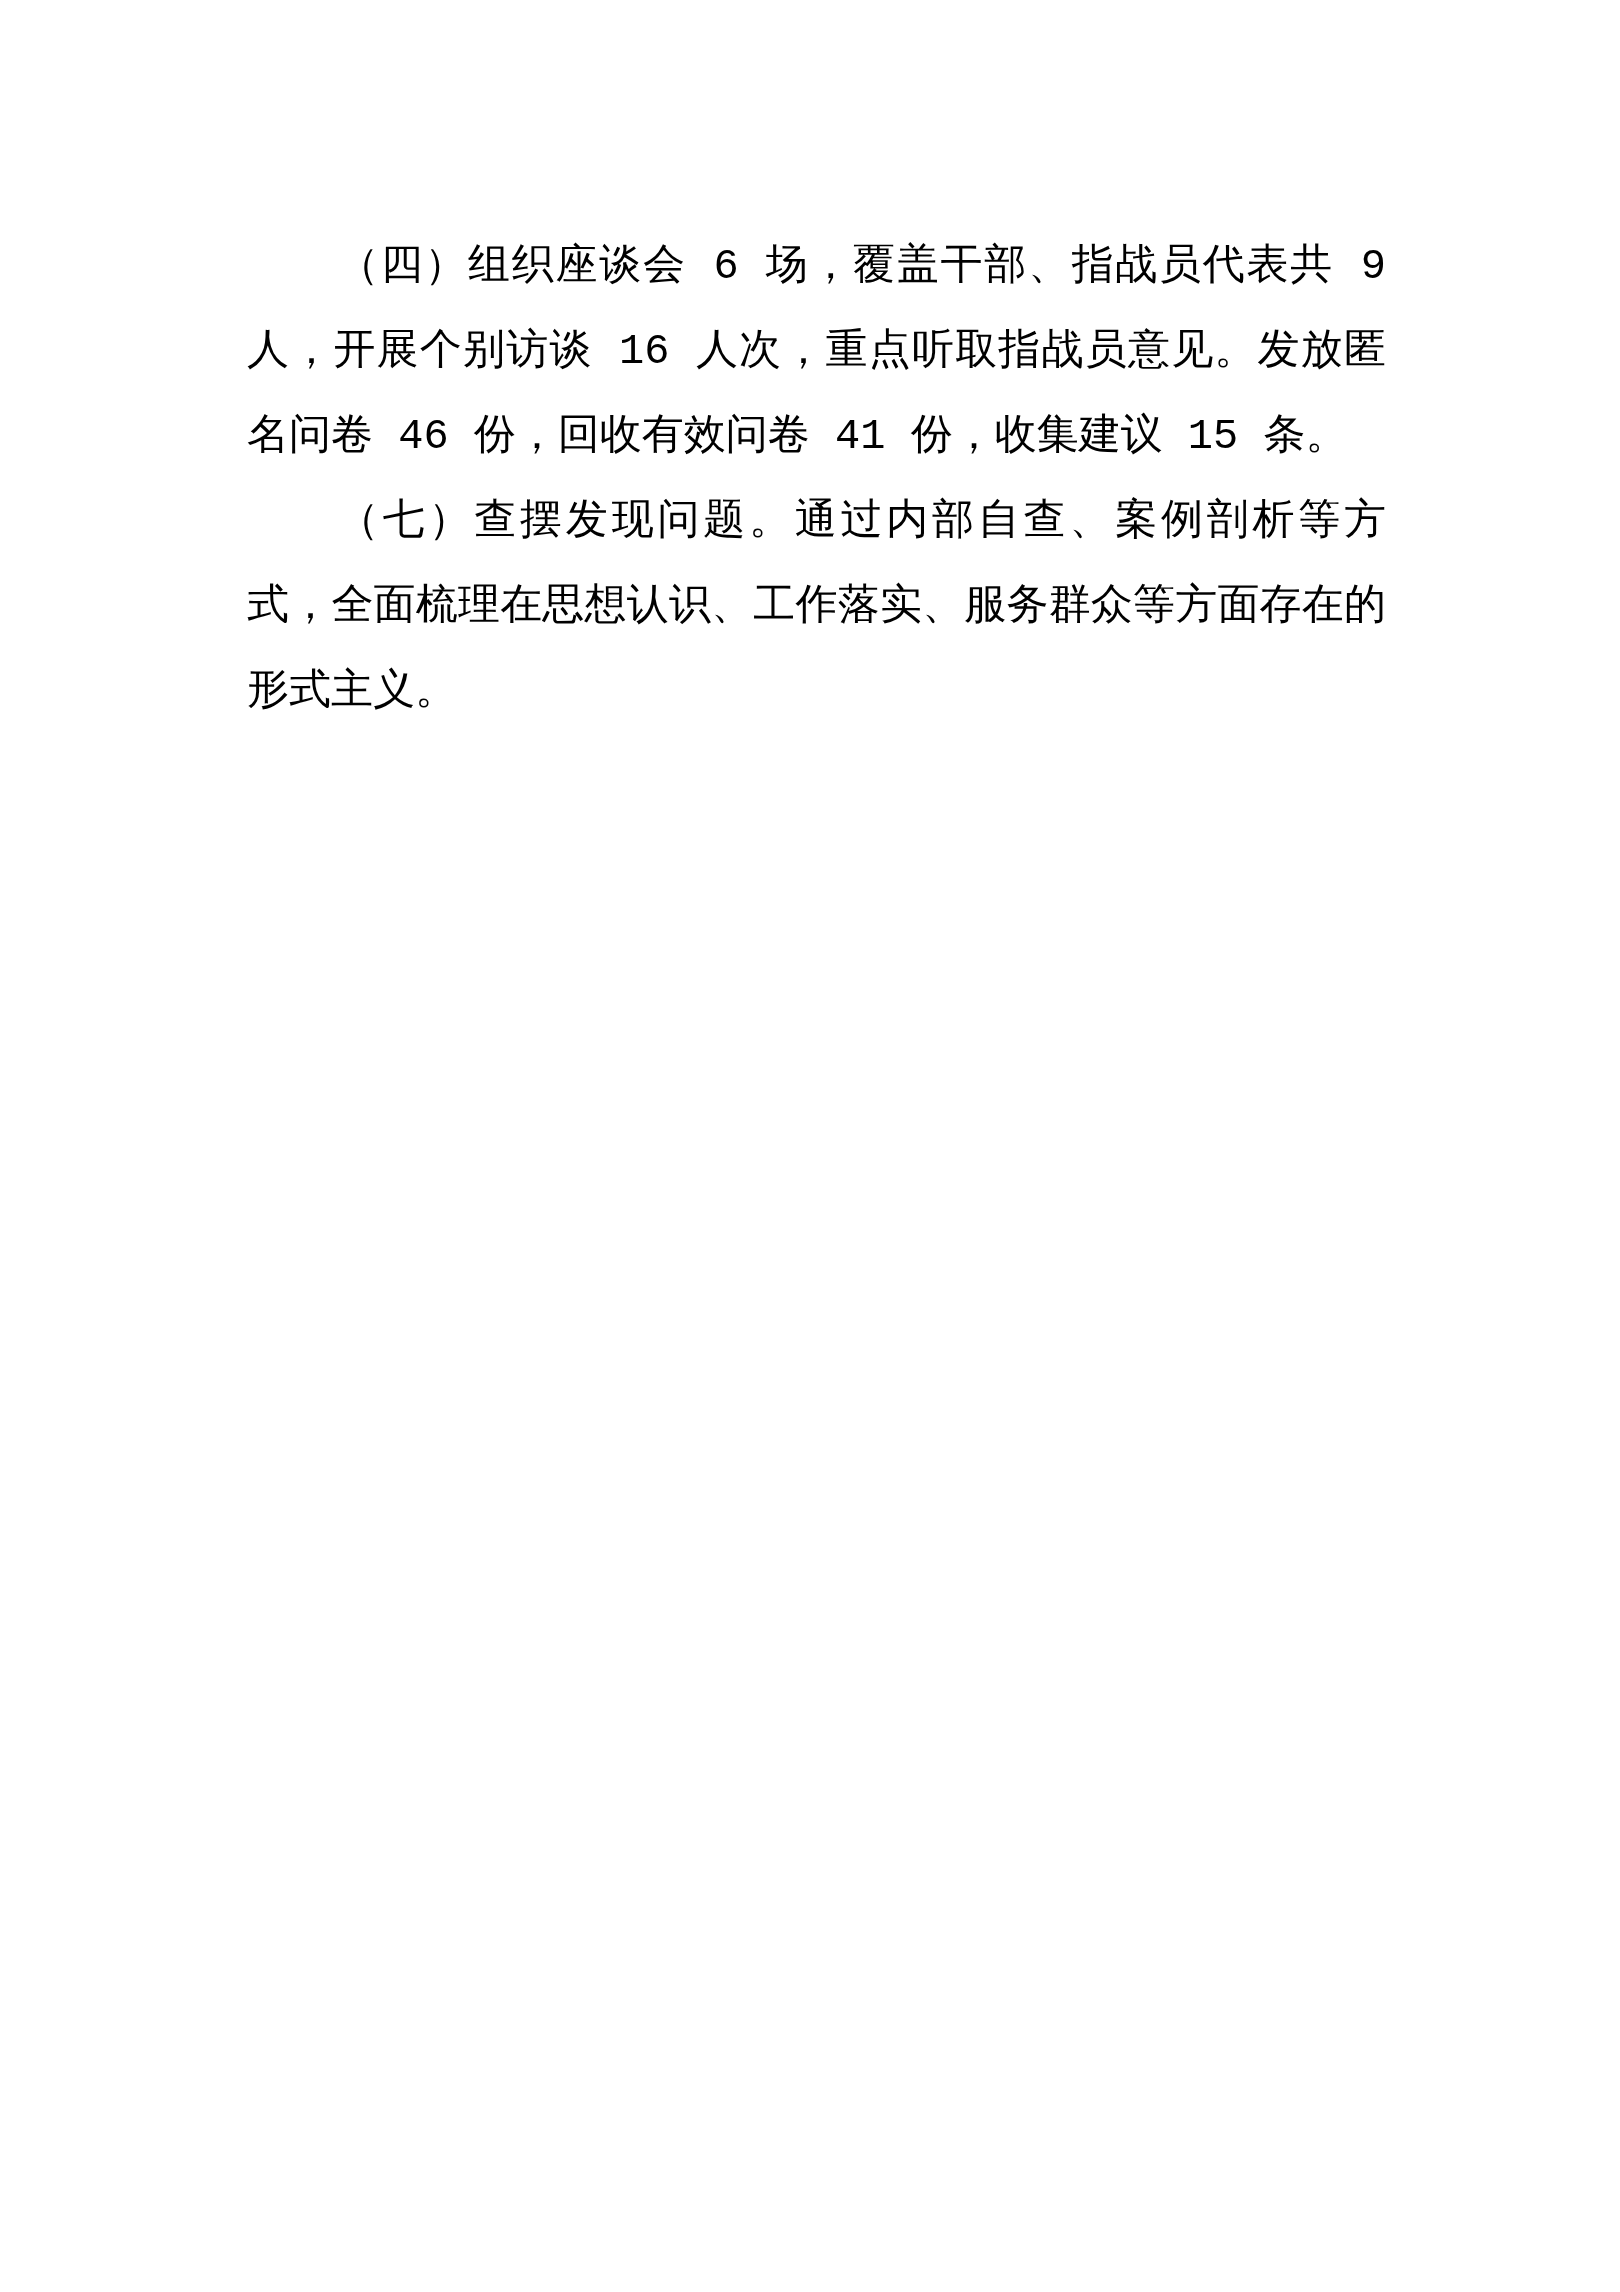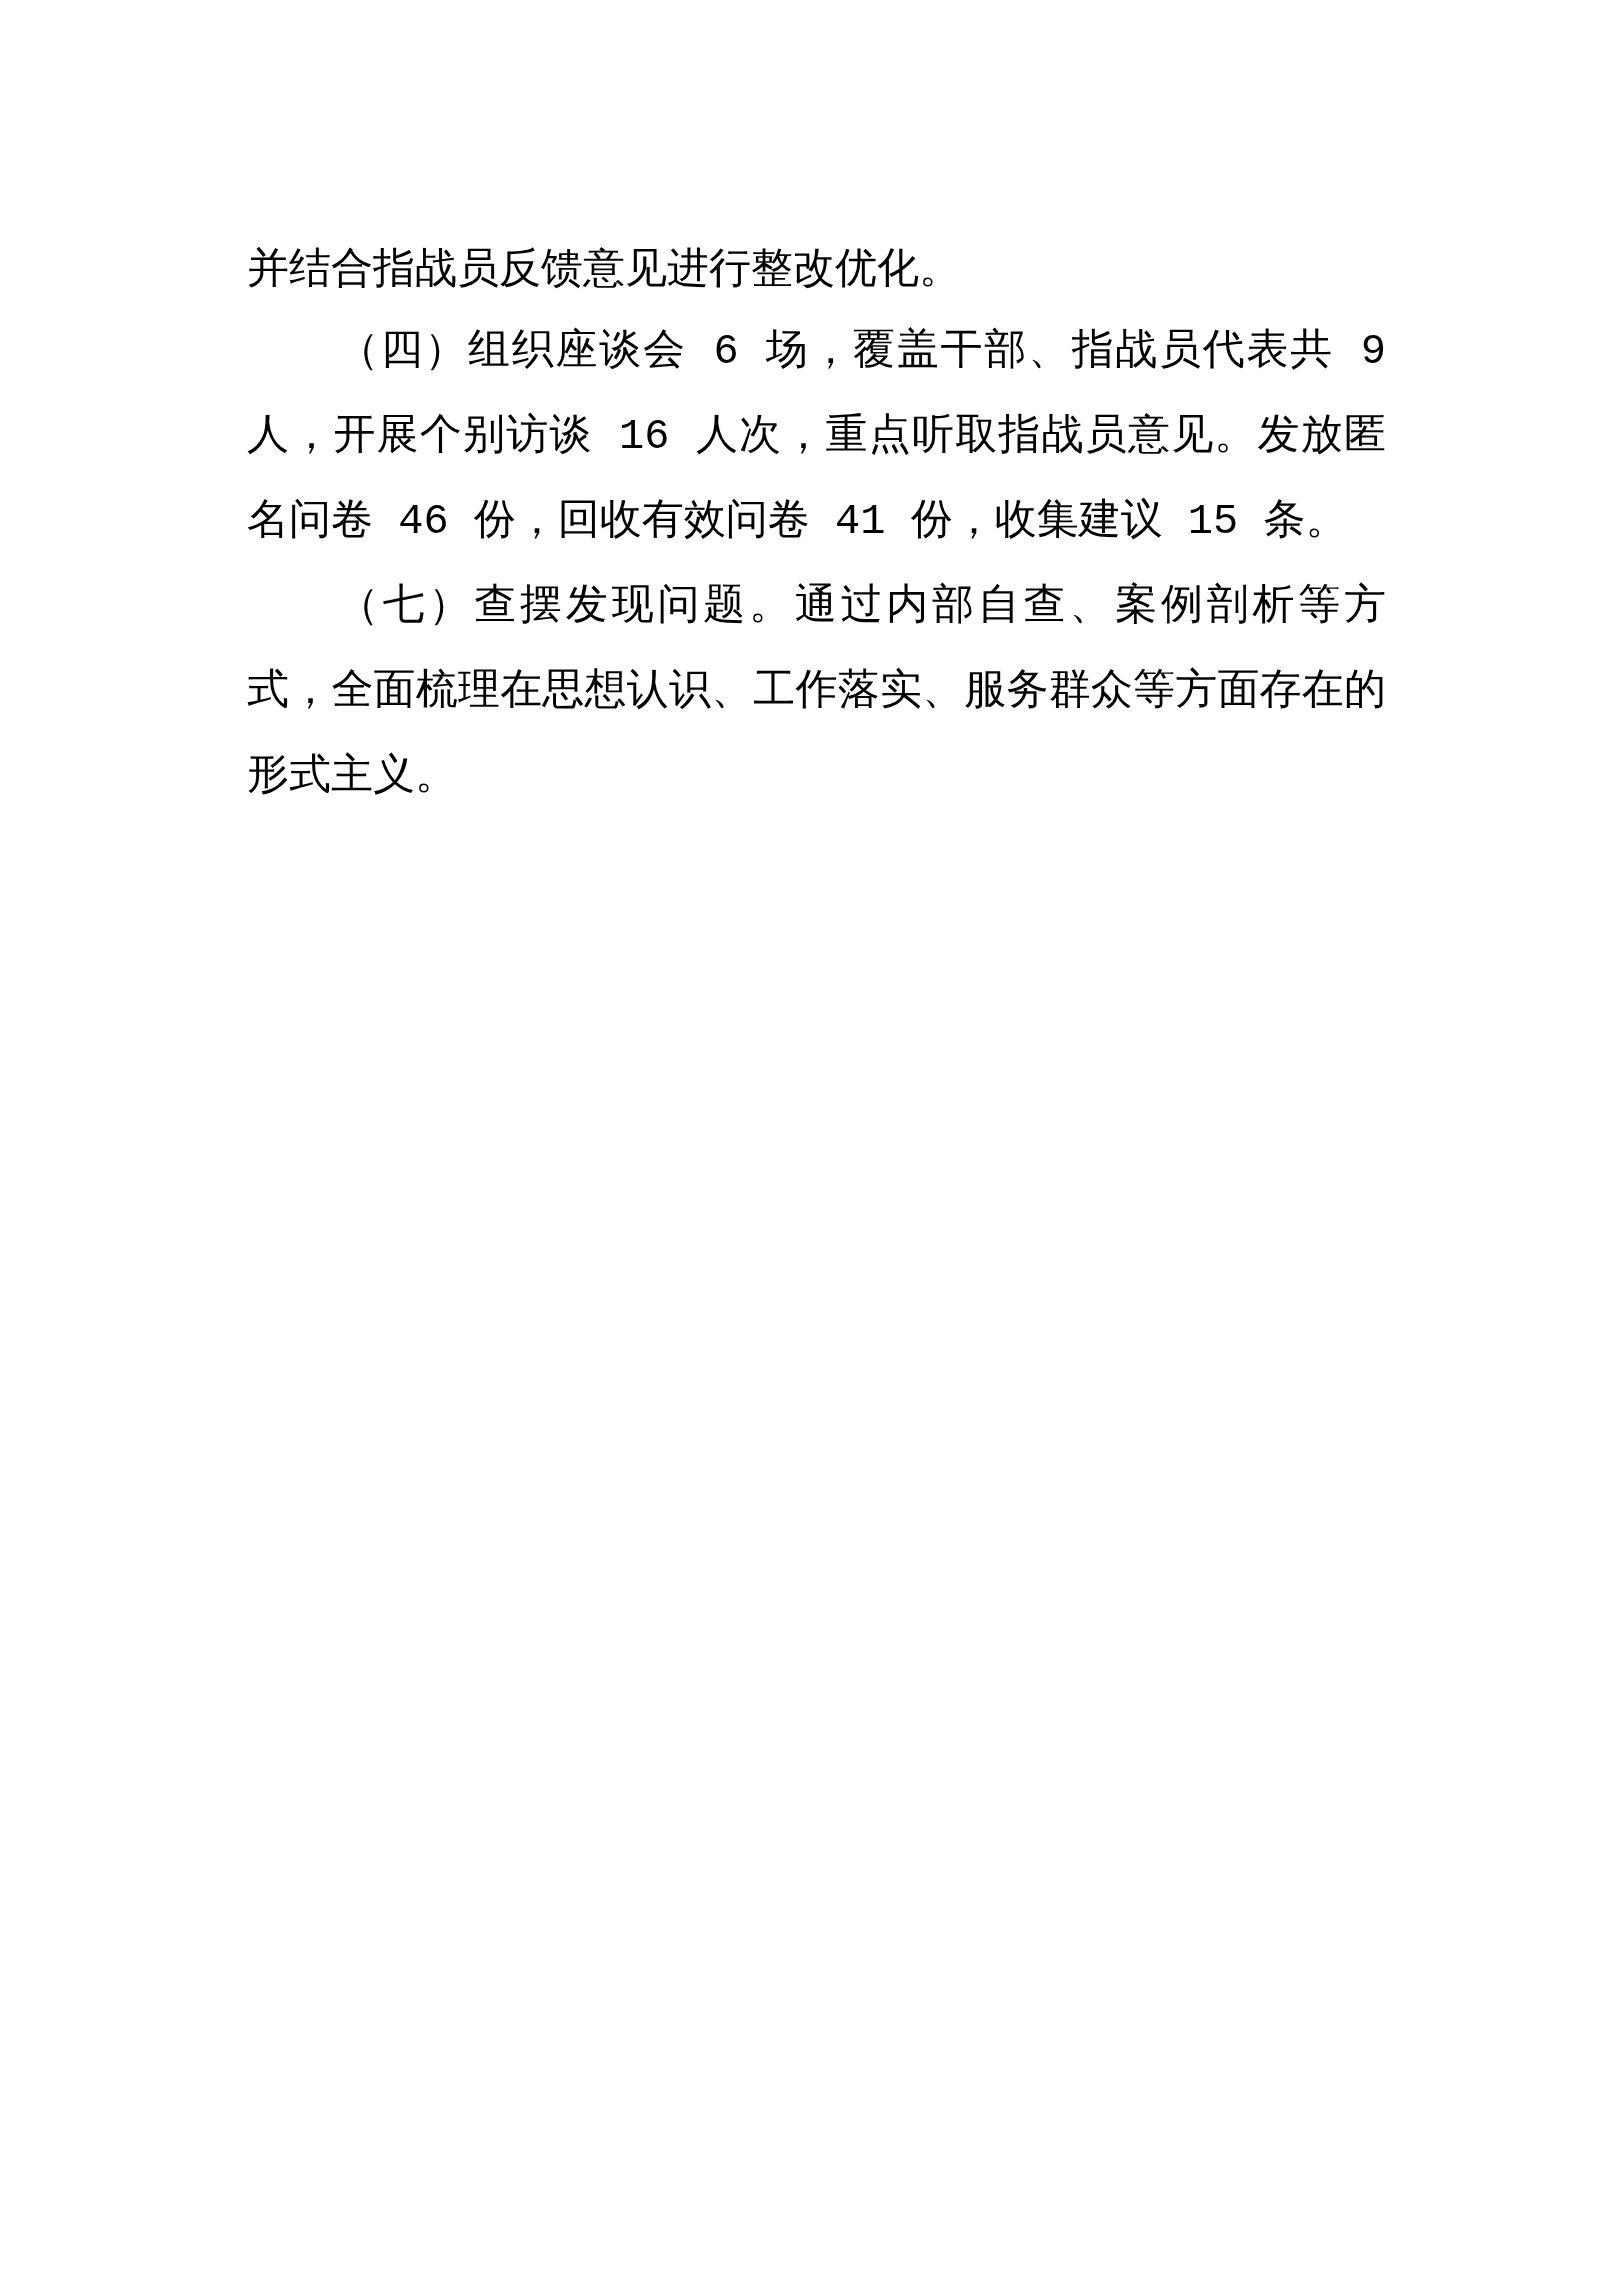--- a/index.html
+++ b/index.html
@@ -32,17 +32,16 @@
     }
     .para.indent {
       text-indent: 90px;
       font-family: Liberation Mono, monospace;
     }
   </style>
 </head>
 <body>
 
 <div class="page">
-  <p class="para">并结合指战员反馈意见进行整改优化。</p>
   <p class="para indent">（四）组织座谈会 6 场，覆盖干部、指战员代表共 9 人，开展个别访谈 16 人次，重点听取指战员意见。发放匿名问卷 46 份，回收有效问卷 41 份，收集建议 15 条。</p>
   <p class="para indent">（七）查摆发现问题。通过内部自查、案例剖析等方式，全面梳理在思想认识、工作落实、服务群众等方面存在的形式主义。</p>
 </div>
 
 
 </body></html>

